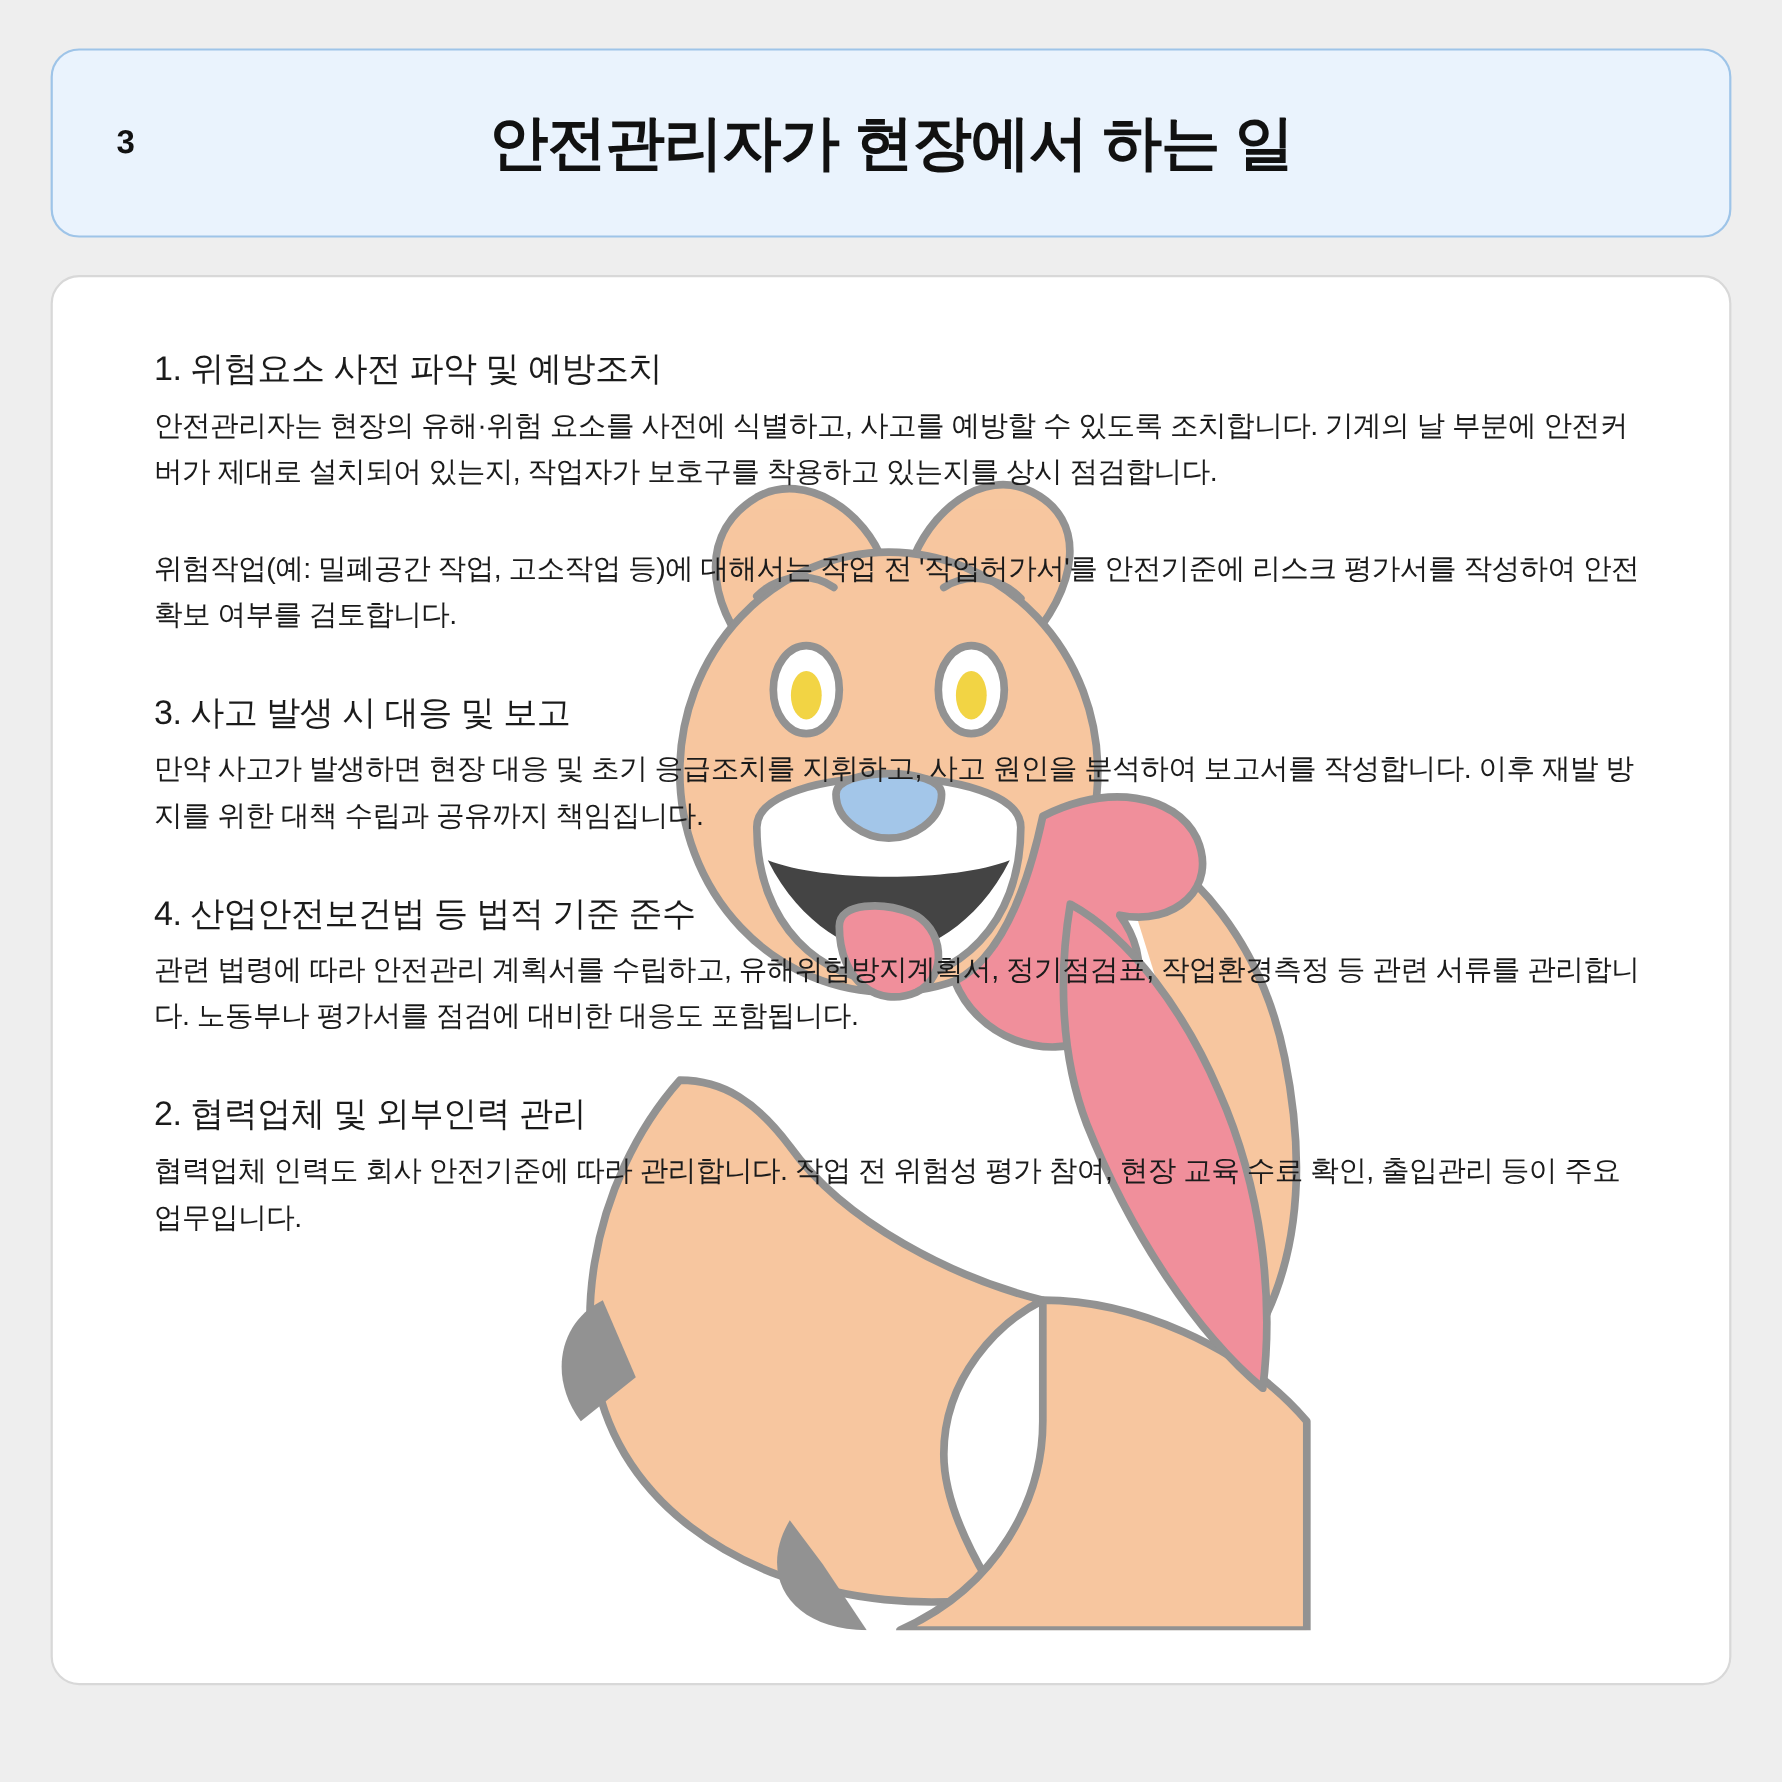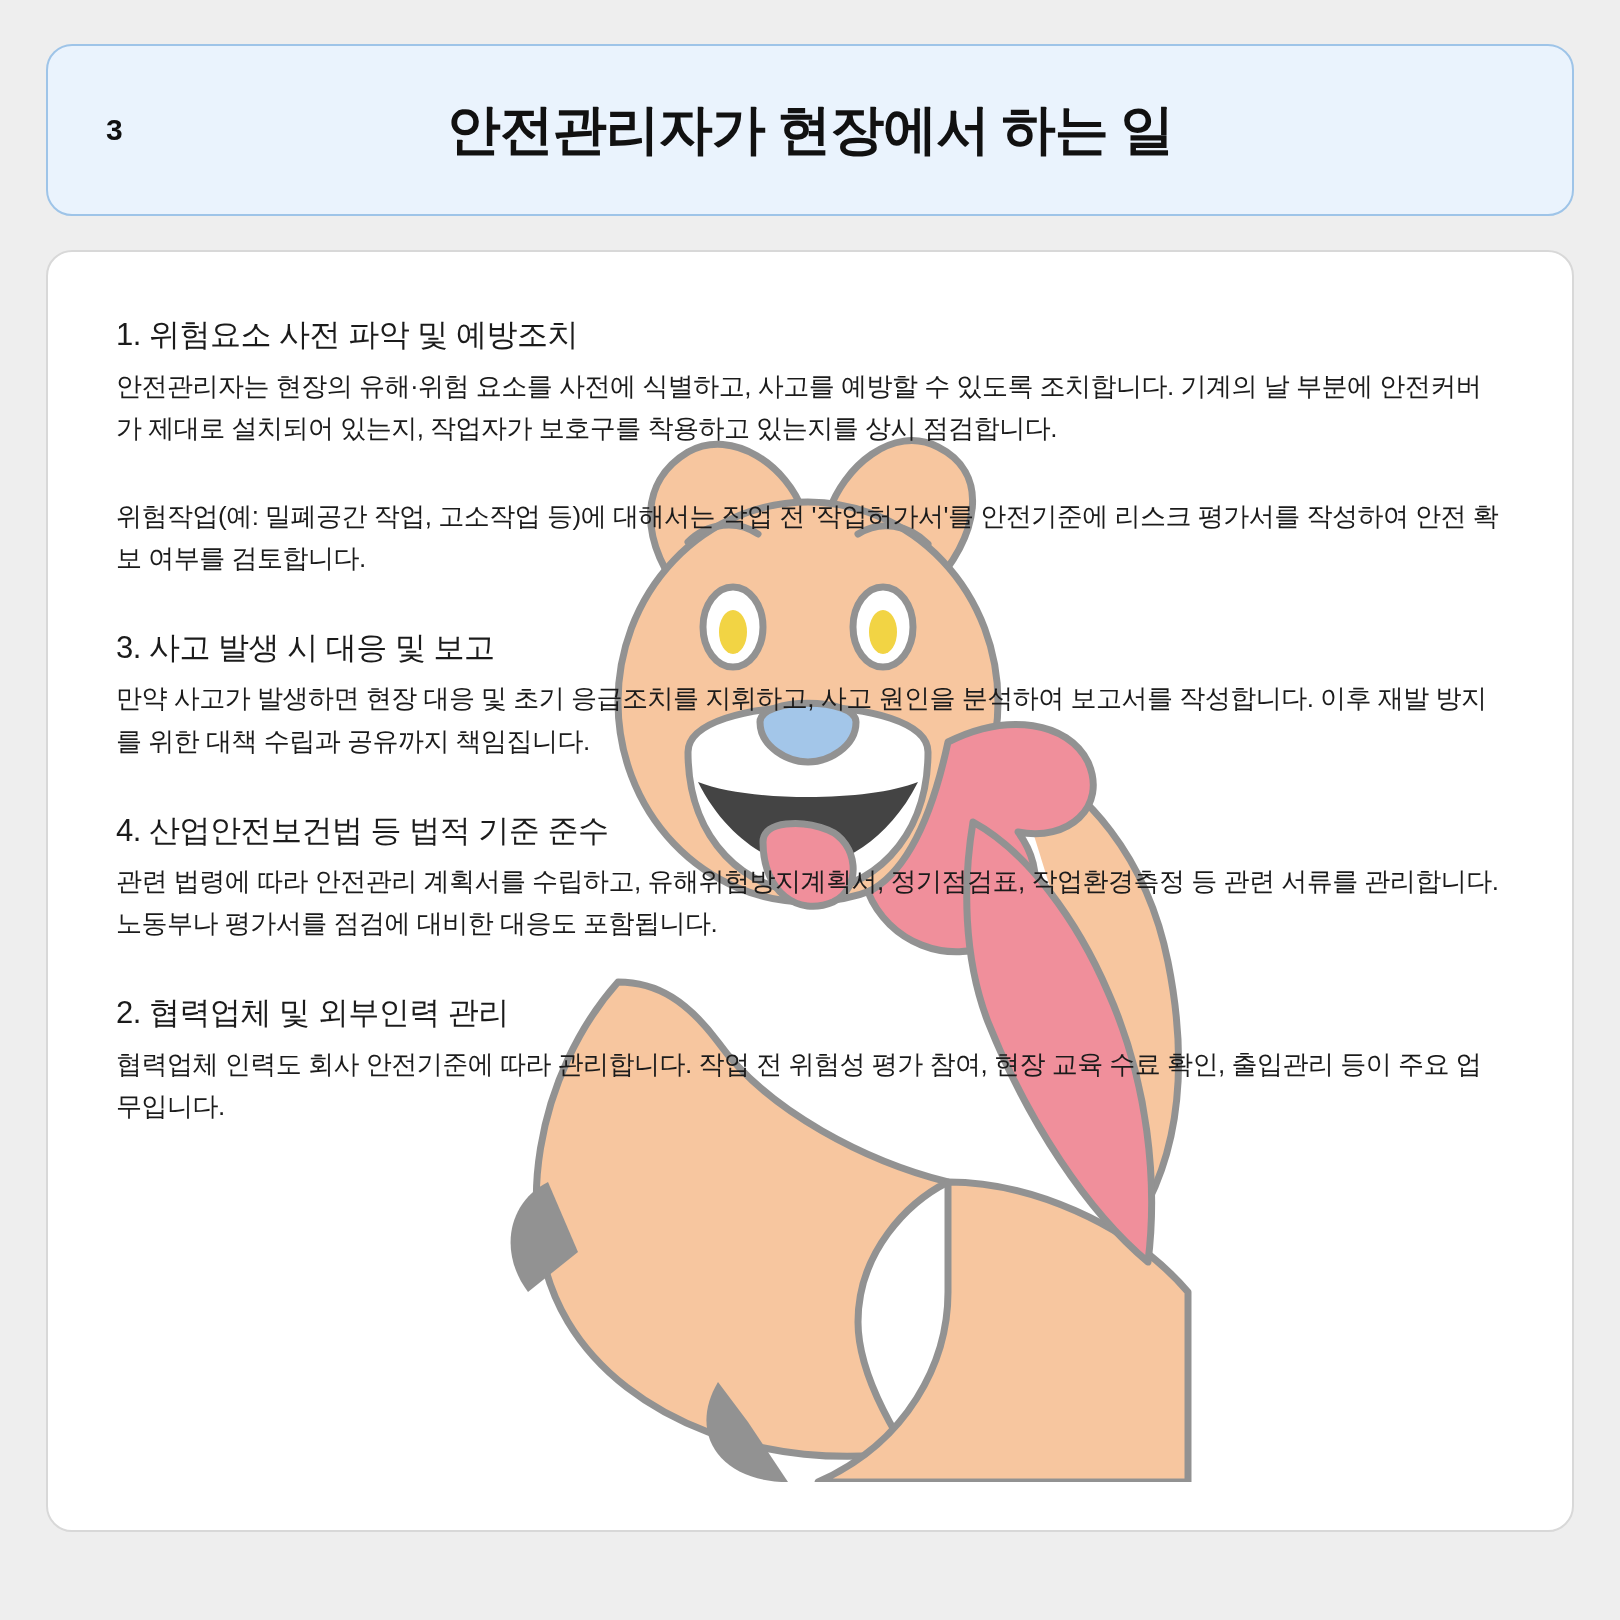--- a/index.html
+++ b/index.html
@@ -43,39 +43,38 @@
     color: #111111;
     letter-spacing: 0;
   }
   .header-title {
     width: 100%;
     text-align: center;
     font-size: 54px;
     font-weight: bold;
     color: #111111;
     letter-spacing: -1px;
-    font-family: Liberation Serif, serif;
   }
 
   
   .body-card {
     position: relative;
     margin-top: 34px;
     height: 1282px;
     background: #ffffff;
     border: 2px solid #d8d8d8;
     border-radius: 26px;
     box-sizing: border-box;
     overflow: hidden;
   }
 
   .content {
     position: relative;
     z-index: 2;
-    padding: 60px 68px 0 68px;
+    padding: 60px 68px 0 92px;
   }
 
   .section {
     margin-bottom: 46px;
   }
   .section:last-child {
     margin-bottom: 0;
   }
   .sec-title {
     font-size: 31px;

